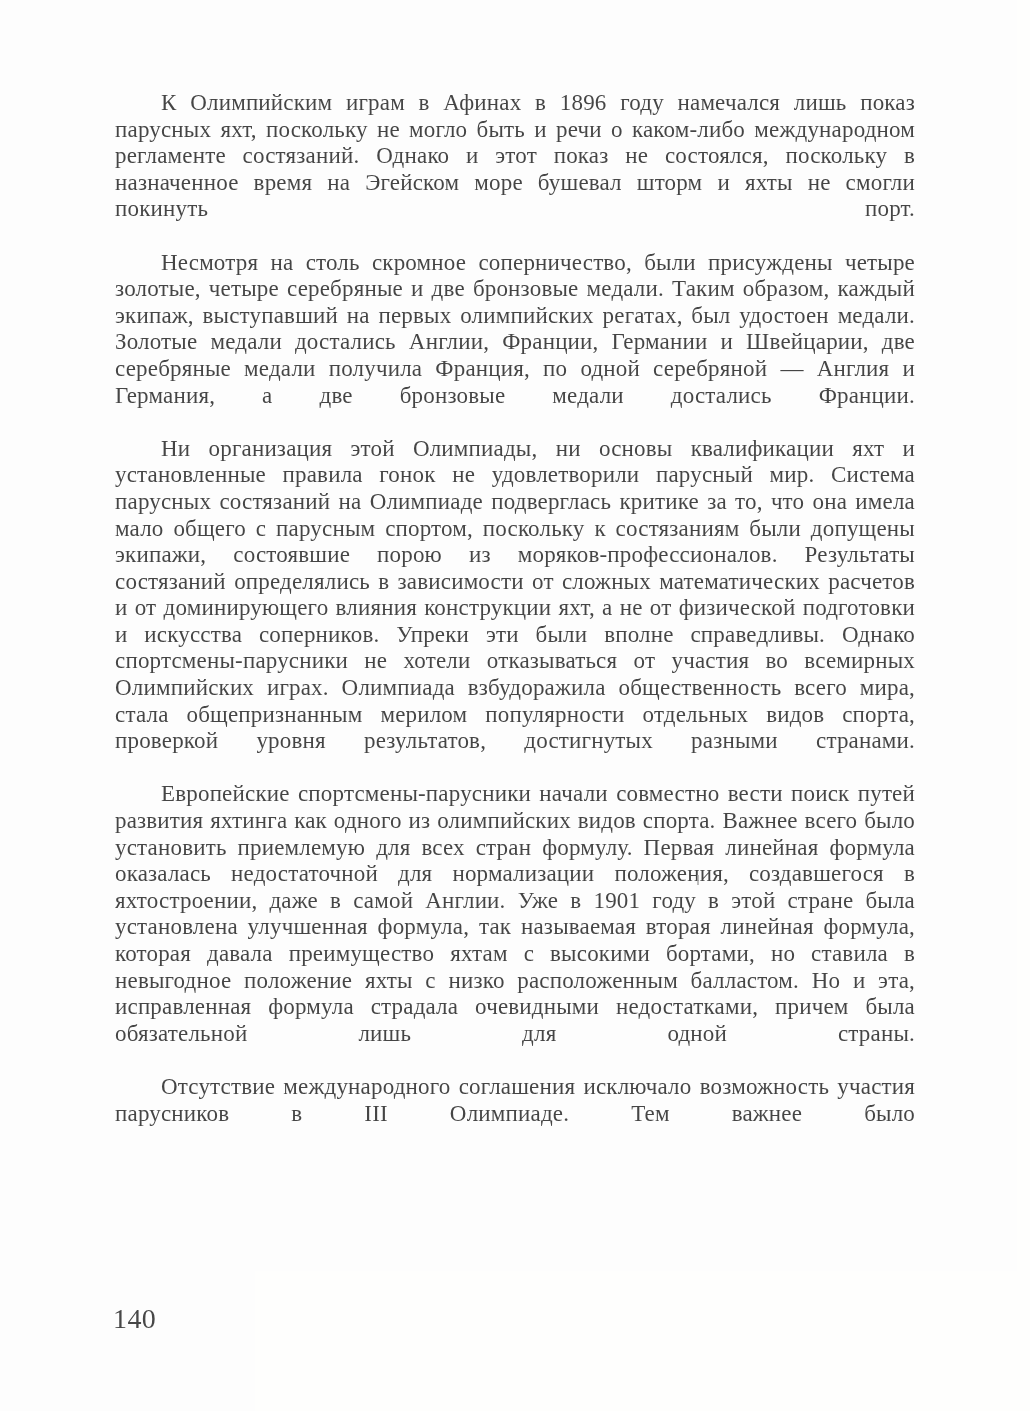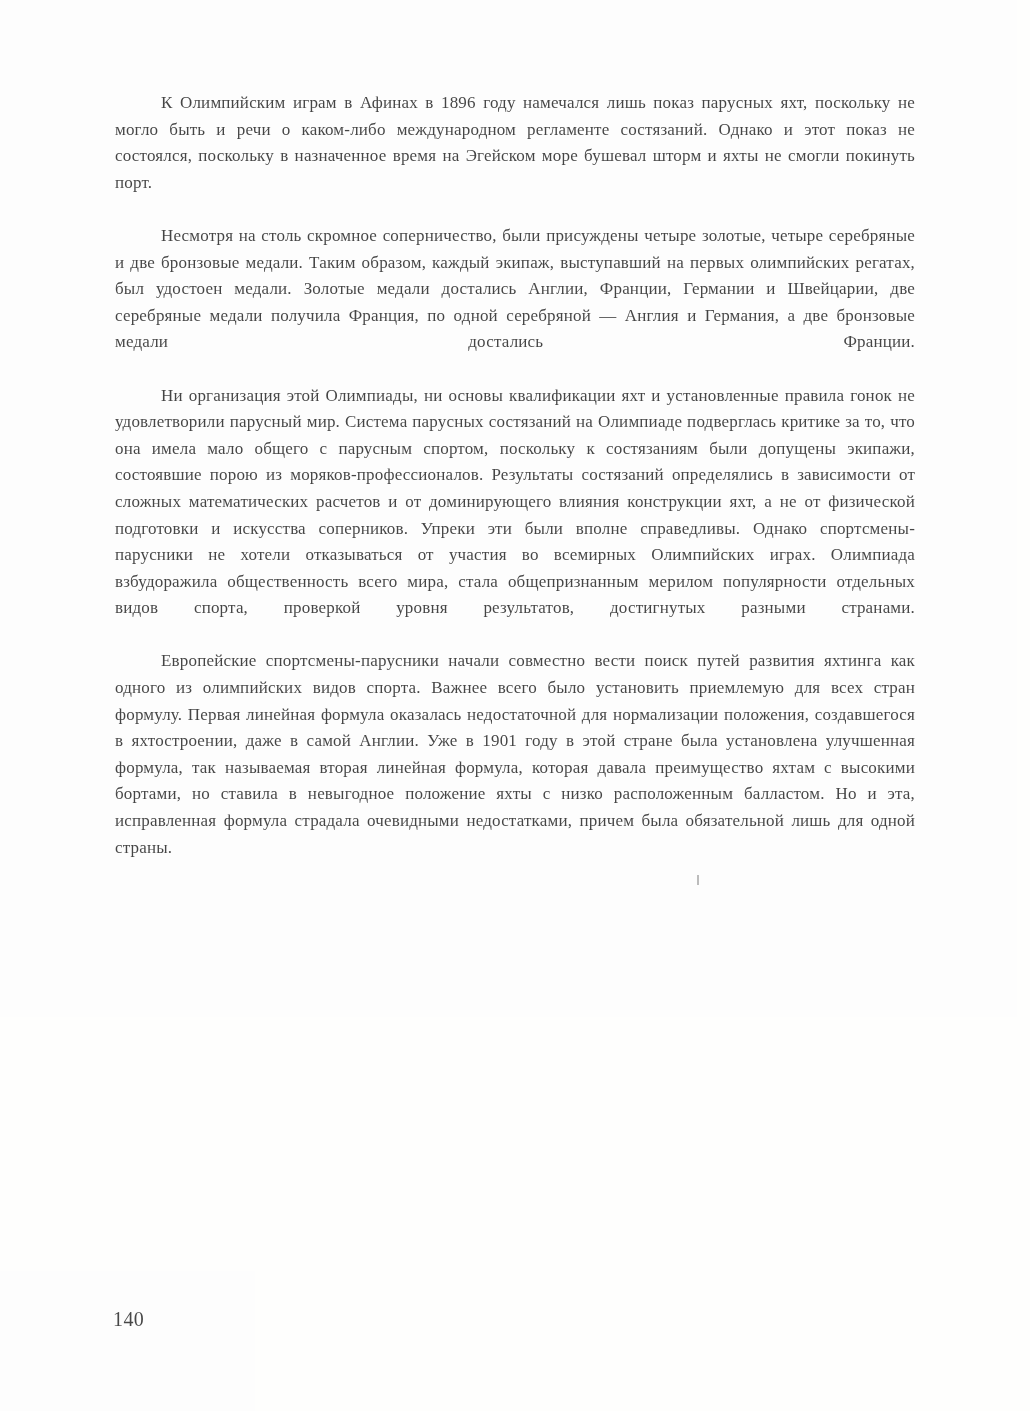--- a/index.html
+++ b/index.html
@@ -34,42 +34,42 @@
     top: 90px;
     width: 800px;
   }
 
   .paragraph {
     margin: 0;
     padding: 0;
     text-align: justify;
     text-justify: inter-word;
     text-indent: 46px;
-    font-size: 17px;
+    font-size: 23px;
     line-height: 26.6px;
     color: #121212;
     letter-spacing: 0.18px;
     word-spacing: 0.5px;
     font-weight: 400;
     hyphens: manual;
   }
 
   
   .paragraph:after {
     content: "";
     display: inline-block;
     width: 100%;
   }
 
   
   .page-folio {
     position: absolute;
     left: 113px;
     top: 1307px;
-    font-size: 20px;
+    font-size: 28px;
     line-height: 24px;
     color: #151515;
     font-family: "Liberation Serif", "DejaVu Serif", serif;
     letter-spacing: 0.4px;
   }
 
   
   .scan-speck {
     position: absolute;
     left: 697px;
@@ -97,20 +97,21 @@
 
     <p class="paragraph">К Олимпийским играм в Афинах в 1896 году намечался лишь показ парусных яхт, поскольку не могло быть и речи о каком-либо международном регламенте состязаний. Однако и этот показ не состоялся, поскольку в назначенное время на Эгейском море бушевал шторм и яхты не смогли покинуть порт.</p>
 
 
     <p class="paragraph">Несмотря на столь скромное соперничество, были присуждены четыре золотые, четыре серебряные и две бронзовые медали. Таким образом, каждый экипаж, выступавший на первых олимпийских регатах, был удостоен медали. Золотые медали достались Англии, Франции, Германии и Швейцарии, две серебряные медали получила Франция, по одной серебряной — Англия и Германия, а две бронзовые медали достались Франции.</p>
 
     <p class="paragraph">Ни организация этой Олимпиады, ни основы квалификации яхт и установленные правила гонок не удовлетворили парусный мир. Система парусных состязаний на Олимпиаде подверглась критике за то, что она имела мало общего с парусным спортом, поскольку к состязаниям были допущены экипажи, состоявшие порою из моряков-профессионалов. Результаты состязаний определялись в зависимости от сложных математических расчетов и от доминирующего влияния конструкции яхт, а не от физической подготовки и искусства соперников. Упреки эти были вполне справедливы. Однако спортсмены-парусники не хотели отказываться от участия во всемирных Олимпийских играх. Олимпиада взбудоражила общественность всего мира, стала общепризнанным мерилом популярности отдельных видов спорта, проверкой уровня результатов, достигнутых разными странами.</p>
 
     <p class="paragraph">Европейские спортсмены-парусники начали совместно вести поиск путей развития яхтинга как одного из олимпийских видов спорта. Важнее всего  было установить приемлемую для всех стран формулу. Первая линейная формула оказалась недостаточной для нормализации положения, создавшегося в яхтостроении, даже в самой Англии. Уже в 1901 году в этой стране была установлена улучшенная формула, так называемая вторая линейная формула, которая давала преимущество яхтам с высокими бортами, но ставила в невыгодное положение яхты с низко расположенным балластом. Но и эта, исправленная формула страдала очевидными недостатками, причем была обязательной лишь для одной страны.</p>
 
+    <p class="paragraph">Отсутствие международного соглашения исключало возможность участия парусников в III Олимпиаде. Тем важнее было</p>
 
   </div>
 
   <div class="scan-speck"></div>
 
   <div class="page-folio">140</div>
 
   <div class="scan-tint"></div>
 
 </div>

